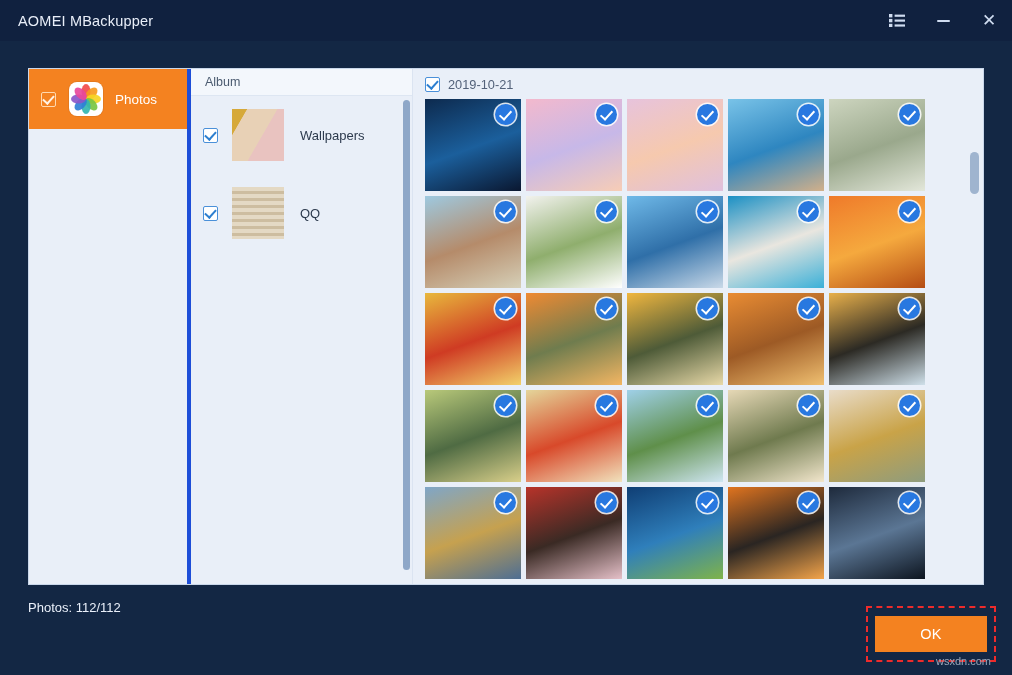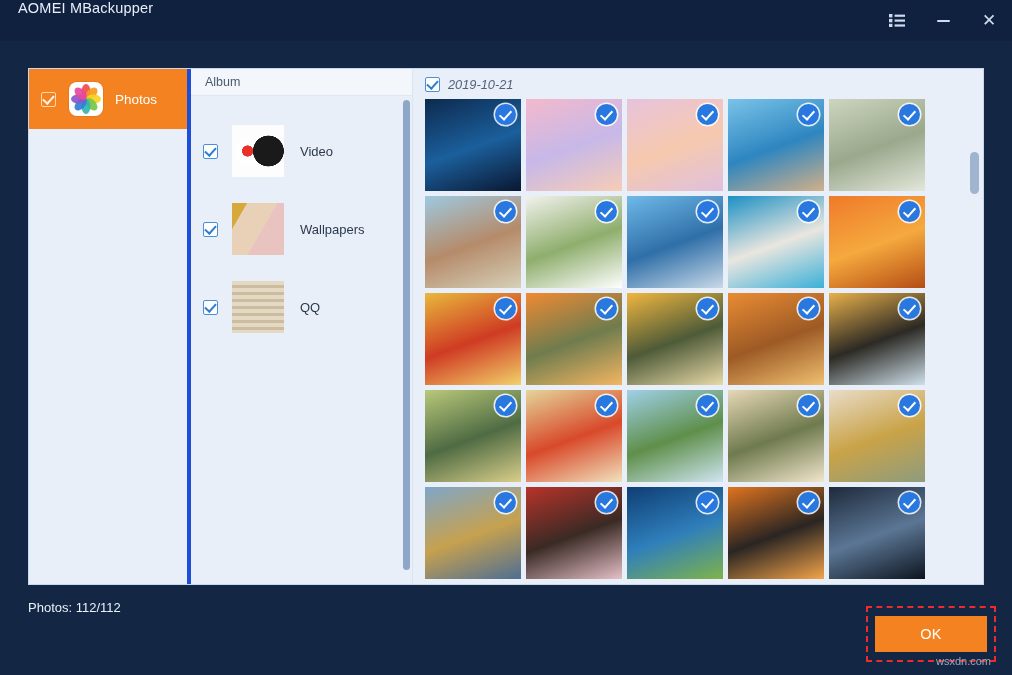--- a/index.html
+++ b/index.html
@@ -13,21 +13,21 @@
     position: relative;
     width: 1012px; height: 675px;
     background: linear-gradient(160deg, #152murder 0%, #14284c 100%);
     background: #132744;
   }
   
   .titlebar {
     position: absolute; top: 0; left: 0;
     width: 1012px; height: 41px;
     background: #10213f;
-    display: flex; align-items: flex-start;
+    display: flex; align-items: center;
   }
   .title-text {
     margin-left: 18px;
     color: #e8eef8;
     font-size: 14.5px;
     letter-spacing: .2px;
   }
   .win-controls {
     margin-left: auto;
     display: flex; align-items: center;
@@ -110,21 +110,20 @@
   }
   .source-item.active .src-label { color: #ffffff; }
 
   
   .albums {
     width: 222px; flex: 0 0 222px;
     background: #e9eff8;
     display: flex; flex-direction: column;
     position: relative;
     border-right: 1px solid #dbe4f1;
-    gap: 16px;
   }
   .albums-head {
     height: 27px; flex: 0 0 27px;
     background: #f3f7fc;
     display: flex; align-items: center;
     padding-left: 14px;
     font-size: 12.5px;
     color: #4b5b70;
     border-bottom: 1px solid #dde6f2;
   }
@@ -169,21 +168,20 @@
   .gridpane {
     flex: 1 1 auto;
     background: #e9eff8;
     position: relative;
     overflow: hidden;
   }
   .date-row {
     height: 30px;
     display: flex; align-items: center;
     padding-left: 12px;
-    font-style: italic;
   }
   .date-label {
     margin-left: 8px;
     font-size: 12.8px;
     color: #53627a;
   }
   .thumb-grid {
     padding: 0 0 0 12px;
     display: flex; flex-wrap: wrap;
     gap: 5px;
@@ -294,25 +292,20 @@
         </span>
         <span class="src-label">Photos</span>
       </div>
     </div>
 
     <div class="albums">
       <div class="albums-head">Album</div>
       <div class="albums-list" id="album-list">
           <div class="album-item">
             <span class="cbox on"></span>
-            <span class="album-thumb" style="background:#fdfdfd;background-image:radial-gradient(circle at 70% 50%,#1a1a1a 0 34%,transparent 35%),radial-gradient(circle at 30% 50%,#e8312a 0 12%,#ffffff 13% 28%,transparent 29%);"></span>
-            <span class="album-label">Video</span>
-          </div>
-          <div class="album-item">
-            <span class="cbox on"></span>
             <span class="album-thumb" style="background:linear-gradient(120deg,#d6a93a 0 18%,#e8d1b6 19% 55%,#e9c3c0 56%);"></span>
             <span class="album-label">Wallpapers</span>
           </div>
           <div class="album-item">
             <span class="cbox on"></span>
             <span class="album-thumb" style="background:repeating-linear-gradient(#e4d9c4 0 4px,#cdbda0 4px 7px);"></span>
             <span class="album-label">QQ</span>
           </div>
         </div>
       <div class="album-scroll"></div>

